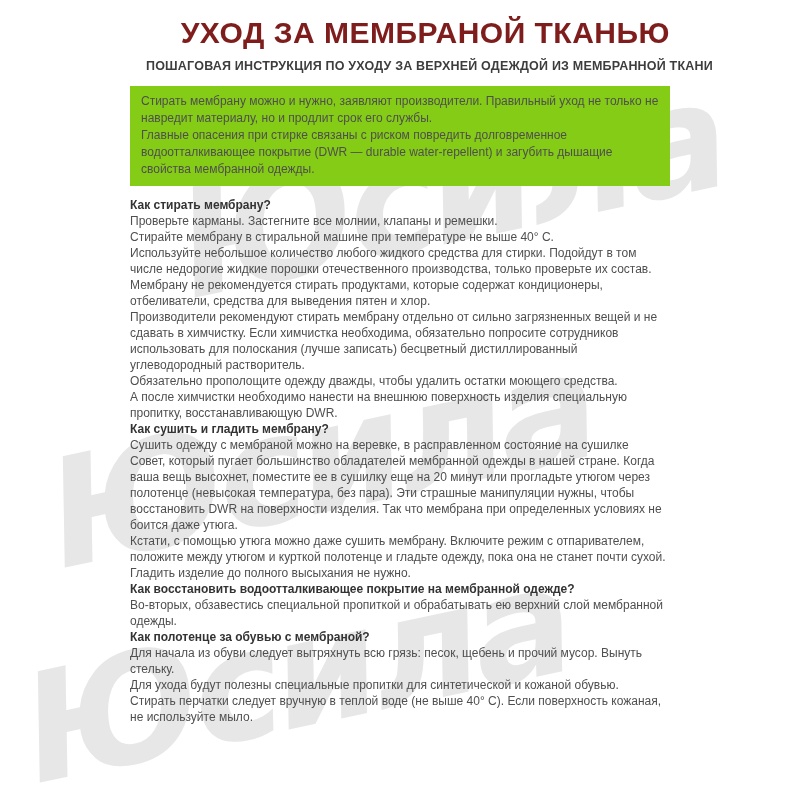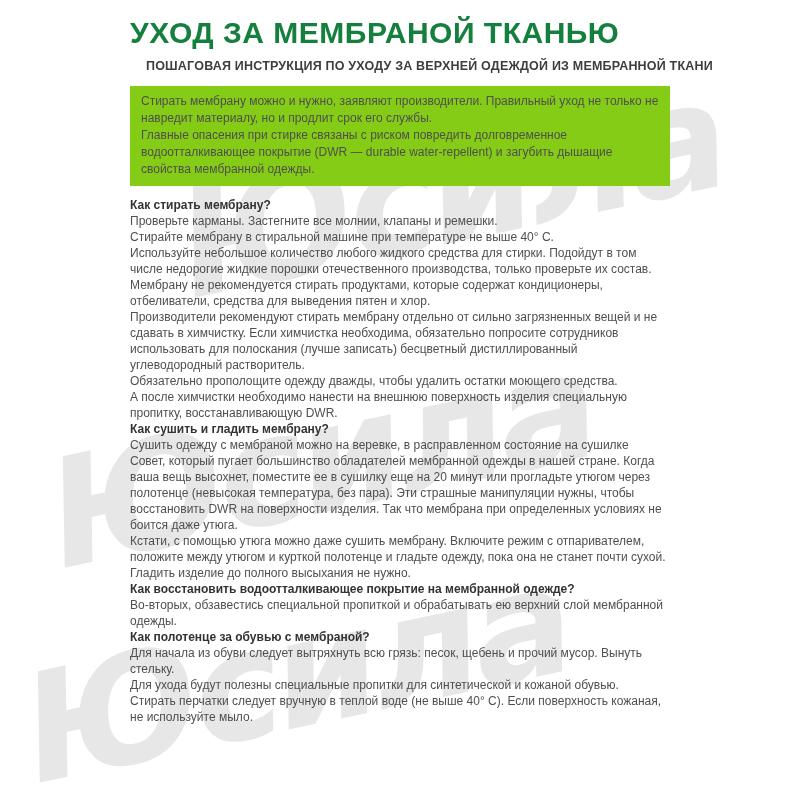--- a/index.html
+++ b/index.html
@@ -27,22 +27,22 @@
   
   .page{
     position:relative;z-index:1;
     width:540px;margin:0 auto;
     padding-top:16px;
   }
   .title{
     margin:0 0 9px 0;
     font-size:30px;line-height:34px;
     font-weight:bold;
-    text-align:left;
-    color:#15803d;
+    text-align:right;
+    color:#7f1d1d;
     letter-spacing:0.5px;
   }
   .subtitle{
     margin:0 0 12px 16px;
     font-size:12.5px;line-height:15px;
     font-weight:bold;
     text-align:center;
     color:#3d3d3d;
     letter-spacing:0.2px;
     white-space:nowrap;

